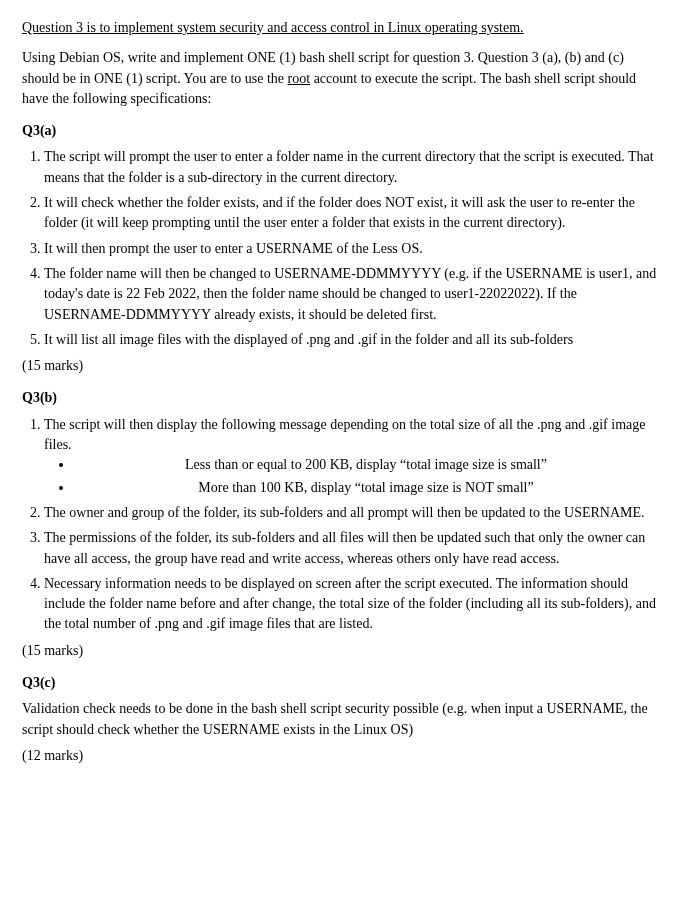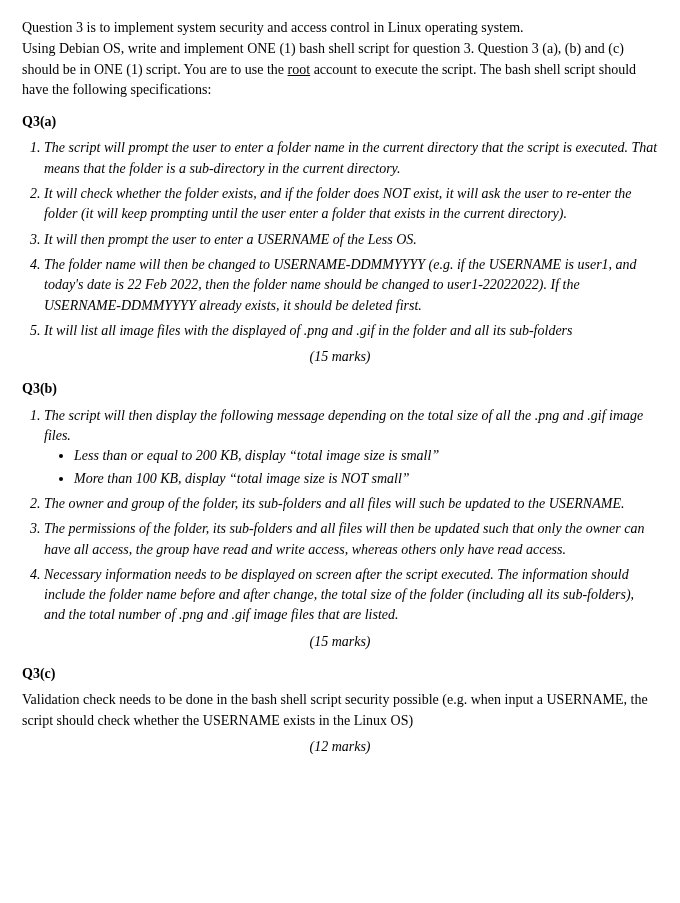--- a/index.html
+++ b/index.html
@@ -13,51 +13,51 @@
       font-family: "Times New Roman", Times, serif;
       font-size: 14px;
       color: #000000;
       width: 680px;
       min-height: 903px;
       padding: 18px 22px 18px 22px;
       line-height: 1.45;
     }
 
     .intro-paragraph {
-      margin-bottom: 1px;
+      margin-bottom: 10px;
+      text-decoration: underline;
     }
 
     .instruction-block {
     }
 
     ol {
       margin-left: 22px;
       margin-bottom: 6px;
     }
 
     ol li {
       margin-bottom: 5px;
-      font-style: italic;
     }
 
     ul {
       list-style-type: disc;
       margin-left: 30px;
       margin-bottom: 4px;
     }
 
     ul li {
       margin-bottom: 2px;
+      text-align: center;
     }
 
     .marks {
-      text-align: center;
+      text-align: left;
       margin-top: 6px;
       margin-bottom: 4px;
-      font-style: italic;
     }
 
     .underline {
       text-decoration: underline;
     }
 
     .section-label {
       margin-top: 12px;
       margin-bottom: 6px;
       font-weight: bold;
@@ -87,21 +87,21 @@
 <p class="section-label">Q3(b)</p>
 
 <ol>
   <li>
     <span>The script will then display the following message depending on the total size of all the .png and .gif image files.</span>
     <ul>
       <li>Less than or equal to 200 KB, display “total image size is small”</li>
       <li>More than 100 KB, display “total image size is NOT small”</li>
     </ul>
   </li>
-  <li>The owner and group of the folder, its sub-folders and all files will such be updated to the USERNAME.</li>
+  <li>The owner and group of the folder, its sub-folders and all prompt will then be updated to the USERNAME.</li>
   <li>The permissions of the folder, its sub-folders and all files will then be updated such that only the owner can have all access, the group have read and write access, whereas others only have read access.</li>
   <li>Necessary information needs to be displayed on screen after the script executed. The information should include the folder name before and after change, the total size of the folder (including all its sub-folders), and the total number of .png and .gif image files that are listed.</li>
 </ol>
 
 <p class="marks">(15 marks)</p>
 
 <p class="section-label">Q3(c)</p>
 
 <p>Validation check needs to be done in the bash shell script security possible (e.g. when input a USERNAME, the script should check whether the USERNAME exists in the Linux OS)</p>
 <p class="marks">(12 marks)</p>

